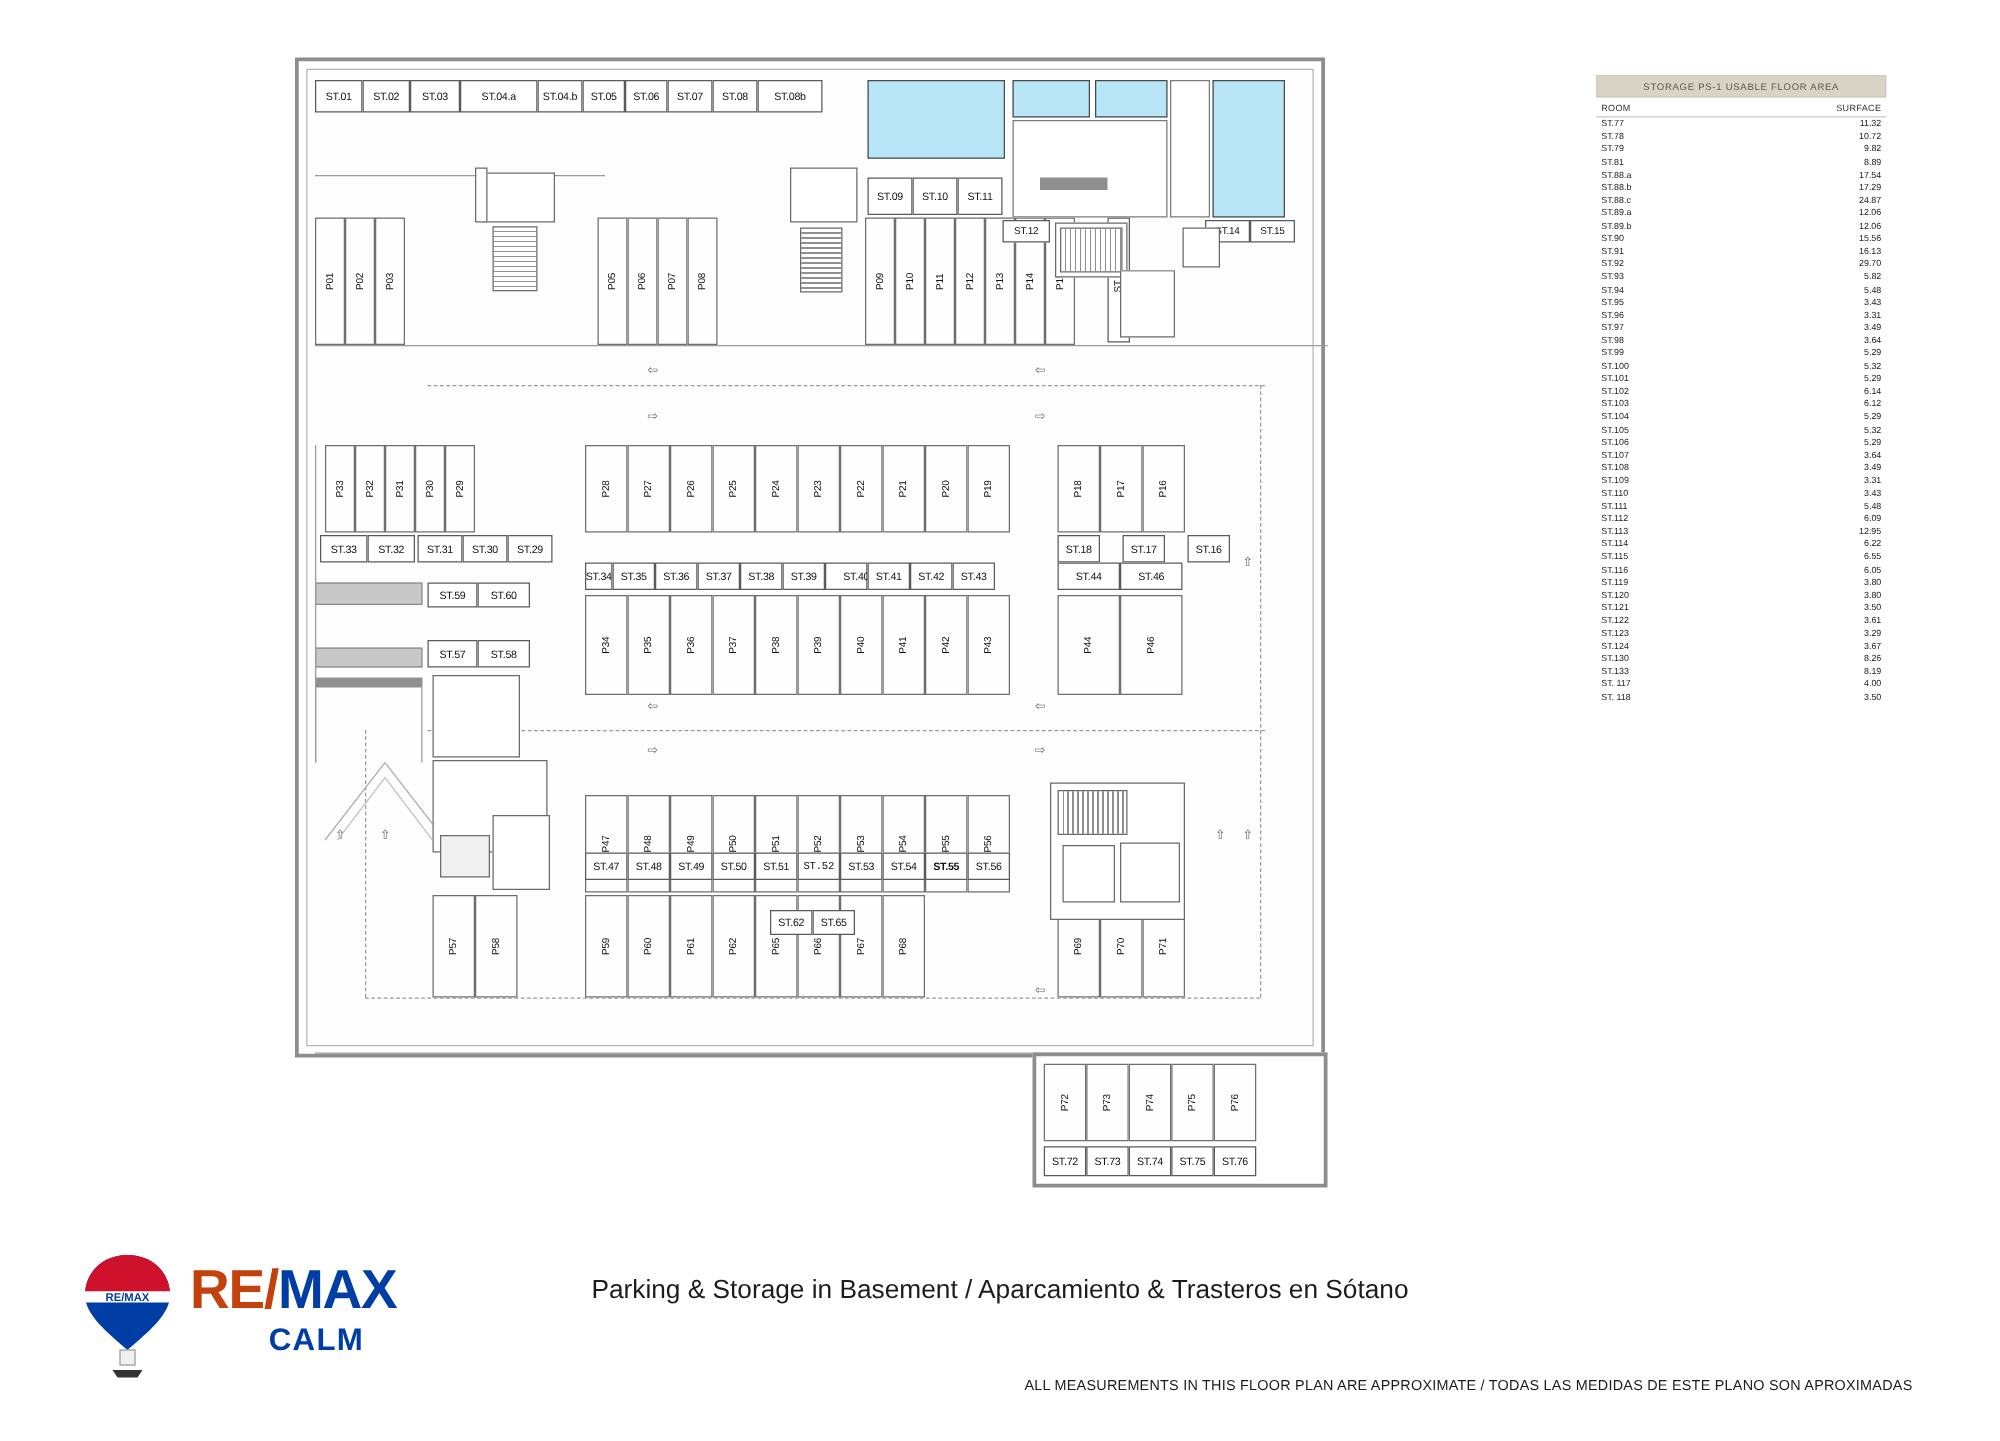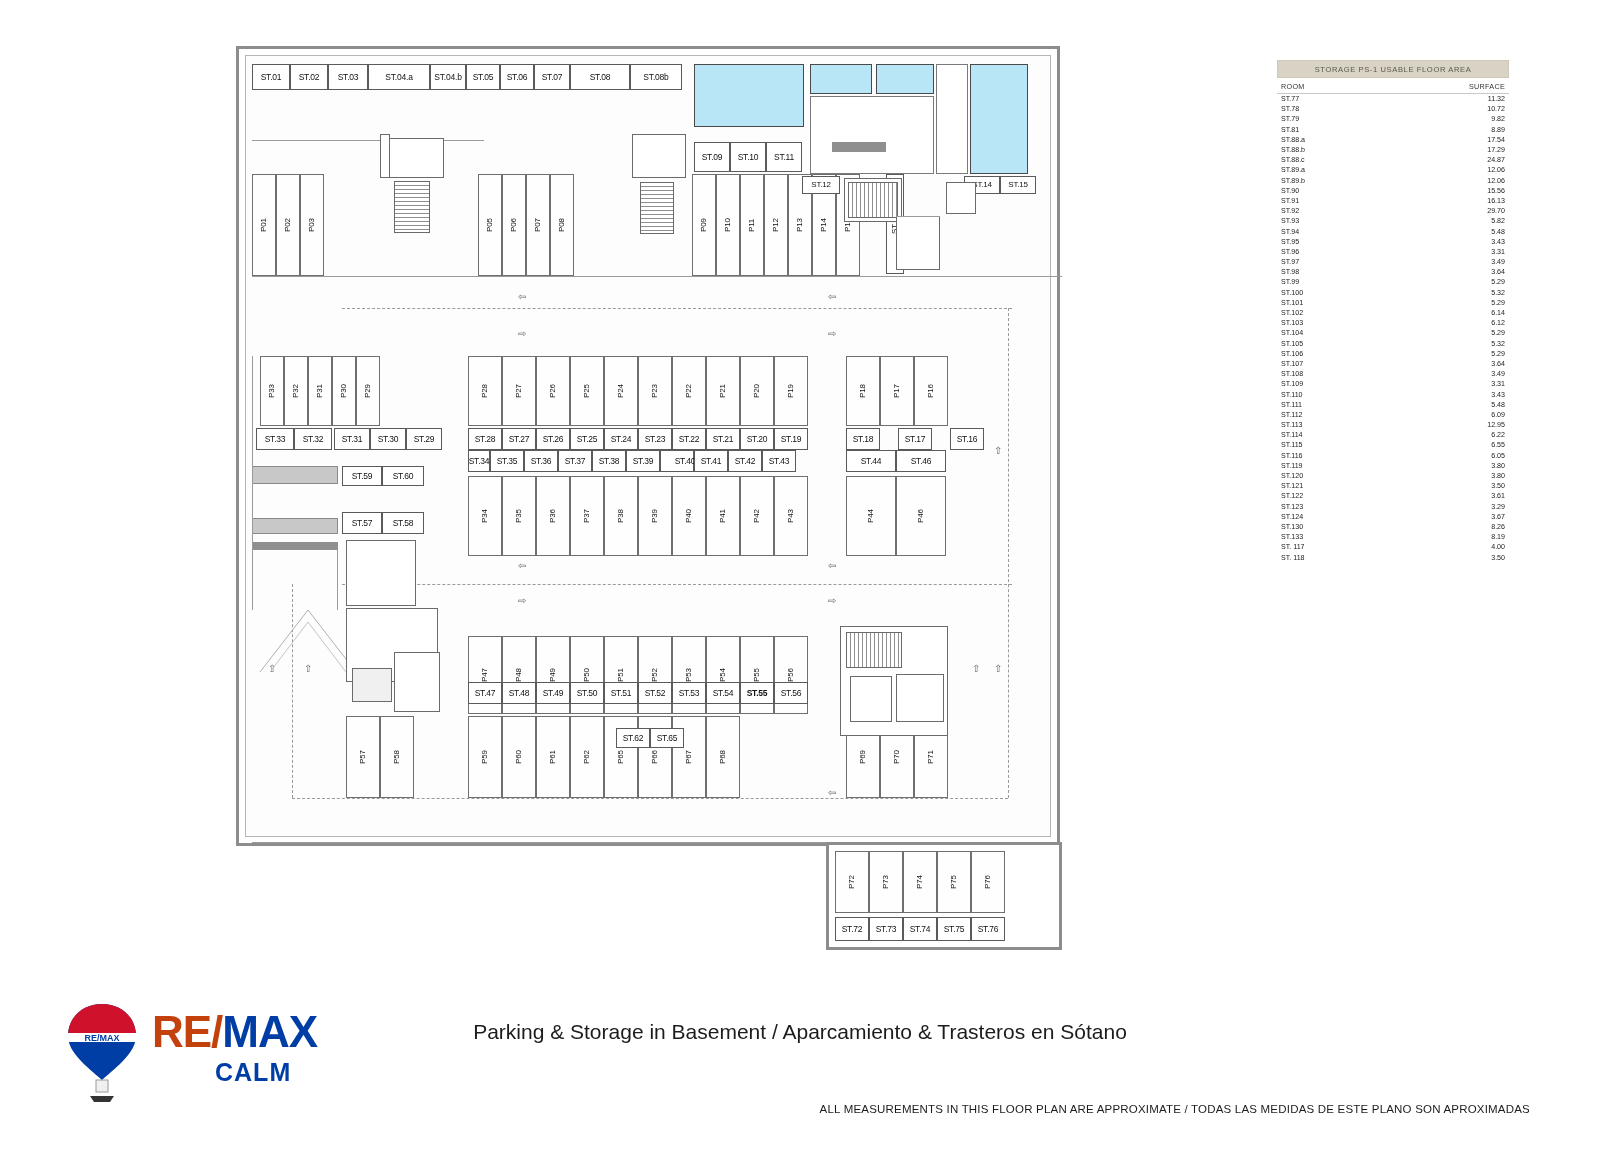--- a/index.html
+++ b/index.html
@@ -203,21 +203,21 @@
 
     <div class="cellrow" id="row-top-storage" style="left:6px; top:8px; height:26px;">
         <div class="cell" style="width: 38px; height: 100%;">ST.01</div>
         <div class="cell" style="width: 38px; height: 100%;">ST.02</div>
         <div class="cell" style="width: 40px; height: 100%;">ST.03</div>
         <div class="cell" style="width: 62px; height: 100%;">ST.04.a</div>
         <div class="cell" style="width: 36px; height: 100%;">ST.04.b</div>
         <div class="cell" style="width: 34px; height: 100%;">ST.05</div>
         <div class="cell" style="width: 34px; height: 100%;">ST.06</div>
         <div class="cell" style="width: 36px; height: 100%;">ST.07</div>
-        <div class="cell" style="width: 60px; height: 100%;">ST.08</div>
+        <div class="cell" style="width: 36px; height: 100%;">ST.08</div>
         <div class="cell" style="width: 52px; height: 100%;">ST.08b</div>
       </div>
 
     <div class="thinline" style="left:6px; top:84px; width:232px; height:1px;"></div>
     <div class="thinline" style="left:6px; top:220px; width:810px; height:1px;"></div>
 
     <div class="cellrow" id="row-top-park-left" style="left:6px; top:118px; height:102px;">
         <div class="cell park vert" style="width: 24px; height: 100%;">P01</div>
         <div class="cell park vert" style="width: 24px; height: 100%;">P02</div>
         <div class="cell park vert" style="width: 24px; height: 100%;">P03</div>
@@ -317,32 +317,20 @@
 
     <div class="cellrow" id="row-mid-stor-left-a" style="left:10px; top:372px; height:22px;">
         <div class="cell " style="width: 38px; height: 100%;">ST.33</div>
         <div class="cell " style="width: 38px; height: 100%;">ST.32</div>
       </div>
     <div class="cellrow" id="row-mid-stor-left-b" style="left:88px; top:372px; height:22px;">
         <div class="cell " style="width: 36px; height: 100%;">ST.31</div>
         <div class="cell " style="width: 36px; height: 100%;">ST.30</div>
         <div class="cell " style="width: 36px; height: 100%;">ST.29</div>
       </div>
-    <div class="cellrow" id="row-mid-stor-A" style="left:222px; top:372px; height:22px;">
-        <div class="cell " style="width: 34px; height: 100%;">ST.28</div>
-        <div class="cell " style="width: 34px; height: 100%;">ST.27</div>
-        <div class="cell " style="width: 34px; height: 100%;">ST.26</div>
-        <div class="cell " style="width: 34px; height: 100%;">ST.25</div>
-        <div class="cell " style="width: 34px; height: 100%;">ST.24</div>
-        <div class="cell " style="width: 34px; height: 100%;">ST.23</div>
-        <div class="cell " style="width: 34px; height: 100%;">ST.22</div>
-        <div class="cell " style="width: 34px; height: 100%;">ST.21</div>
-        <div class="cell " style="width: 34px; height: 100%;">ST.20</div>
-        <div class="cell " style="width: 34px; height: 100%;">ST.19</div>
-      </div>
     <div class="cellrow" id="row-mid-stor-A-right" style="left:600px; top:372px; height:22px;gap:18px;">
         <div class="cell " style="width: 34px; height: 100%;">ST.18</div>
         <div class="cell " style="width: 34px; height: 100%;">ST.17</div>
         <div class="cell " style="width: 34px; height: 100%;">ST.16</div>
       </div>
     <div class="cellrow" id="row-mid-stor-B" style="left:222px; top:394px; height:22px;">
         <div class="cell " style="width: 22px; height: 100%;">ST.34</div>
         <div class="cell " style="width: 34px; height: 100%;">ST.35</div>
         <div class="cell " style="width: 34px; height: 100%;">ST.36</div>
         <div class="cell " style="width: 34px; height: 100%;">ST.37</div>
@@ -408,21 +396,21 @@
         <div class="cell park vert" style="width: 34px; height: 100%;">P54</div>
         <div class="cell park vert" style="width: 34px; height: 100%;">P55</div>
         <div class="cell park vert" style="width: 34px; height: 100%;">P56</div>
       </div>
     <div class="cellrow" id="row-low-stor" style="left:222px; top:626px; height:22px;">
         <div class="cell " style="width: 34px; height: 100%;">ST.47</div>
         <div class="cell " style="width: 34px; height: 100%;">ST.48</div>
         <div class="cell " style="width: 34px; height: 100%;">ST.49</div>
         <div class="cell " style="width: 34px; height: 100%;">ST.50</div>
         <div class="cell " style="width: 34px; height: 100%;">ST.51</div>
-        <div class="cell " style="width: 34px; height: 100%;">ST.52</div>
+        <div class="cell " style="width: 34px; height: 100%; font-family: Liberation Mono, monospace;">ST.52</div>
         <div class="cell " style="width: 34px; height: 100%;">ST.53</div>
         <div class="cell " style="width: 34px; height: 100%;">ST.54</div>
         <div class="cell " style="width: 34px; height: 100%; font-weight: bold;">ST.55</div>
         <div class="cell " style="width: 34px; height: 100%;">ST.56</div>
       </div>
     <div class="cellrow" id="row-low-park-lower" style="left:222px; top:660px; height:82px;">
         <div class="cell park vert" style="width: 34px; height: 100%;">P59</div>
         <div class="cell park vert" style="width: 34px; height: 100%;">P60</div>
         <div class="cell park vert" style="width: 34px; height: 100%;">P61</div>
         <div class="cell park vert" style="width: 34px; height: 100%;">P62</div>

